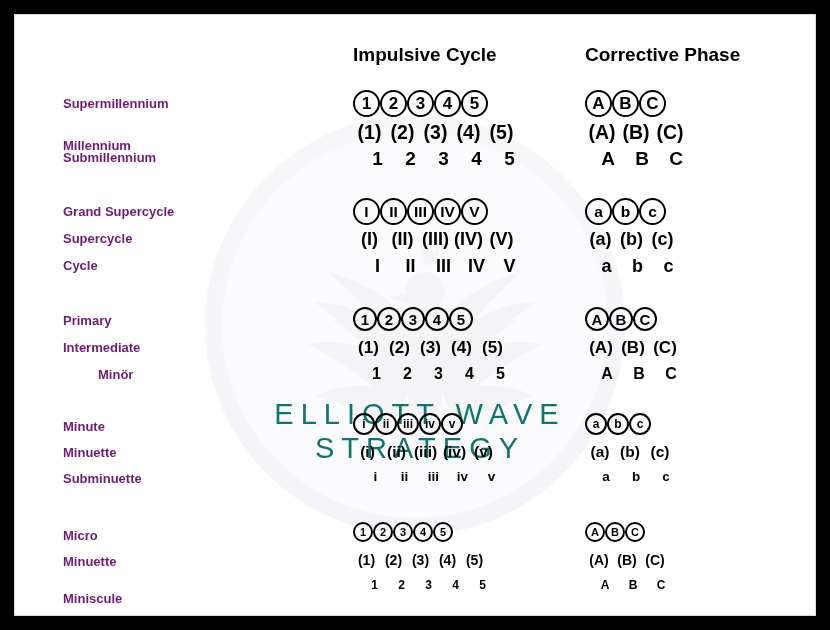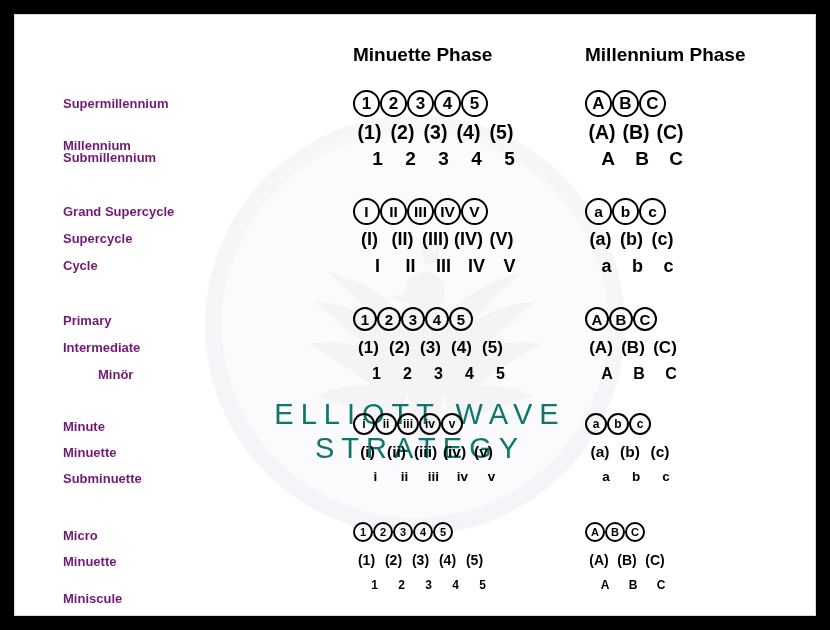--- a/index.html
+++ b/index.html
@@ -192,22 +192,22 @@
         </g>
       </svg>
 
       <div id="wm-text">
         <span class="l1">ELLIOTT WAVE</span>
         <span class="l2">STRATEGY</span>
       </div>
     </div>
 
     <div id="content">
-      <div class="col-head" id="head-impulsive">Minuette Phase</div>
-      <div class="col-head" id="head-corrective">Millennium Phase</div>
+      <div class="col-head" id="head-impulsive">Impulsive Cycle</div>
+      <div class="col-head" id="head-corrective">Corrective Phase</div>
 
       <div id="rows-host">
           <div class="deg-label" style="top: 81px;">Supermillennium</div>
           <div class="not-row imp g1 row-circ" style="top: 75px;">
             <span class="cell circ">1</span>
             <span class="cell circ">2</span>
             <span class="cell circ">3</span>
             <span class="cell circ">4</span>
             <span class="cell circ">5</span>
           </div>

